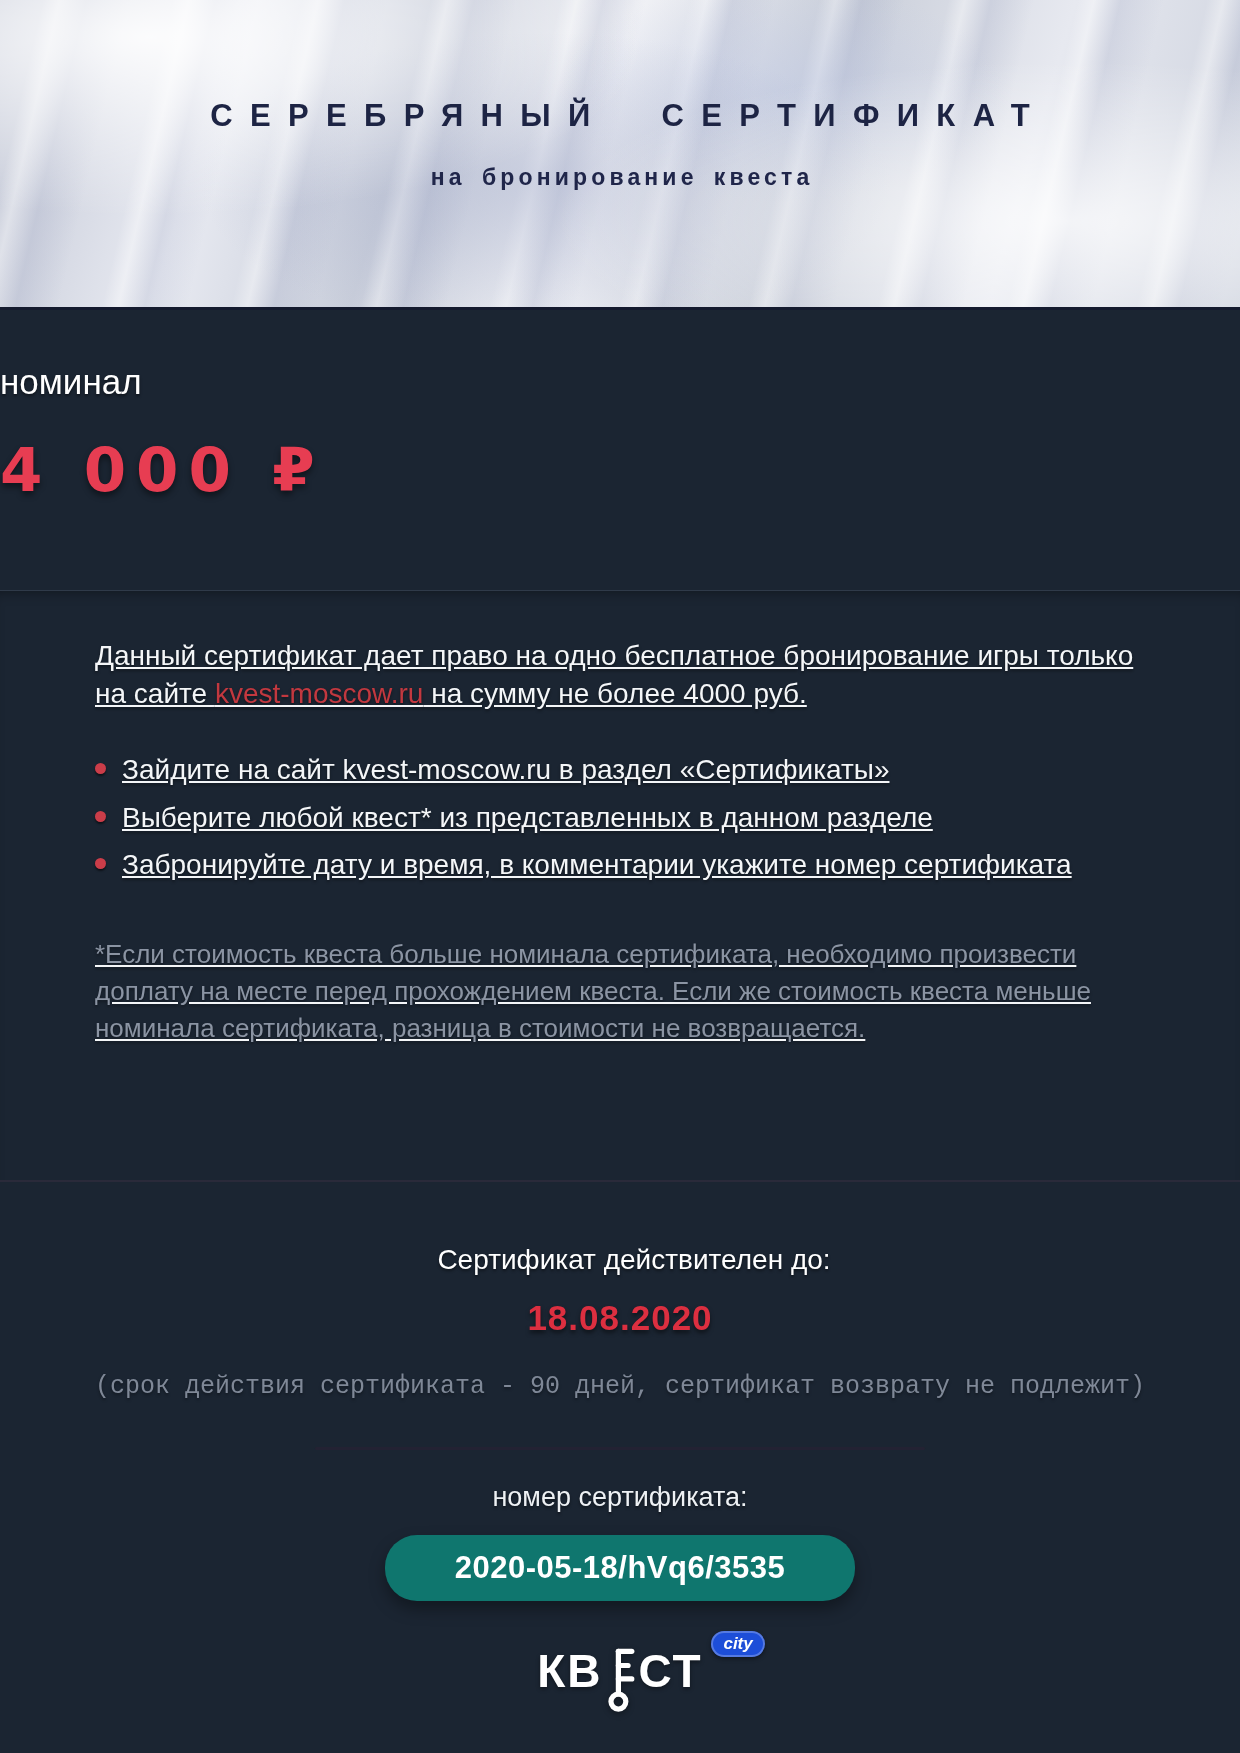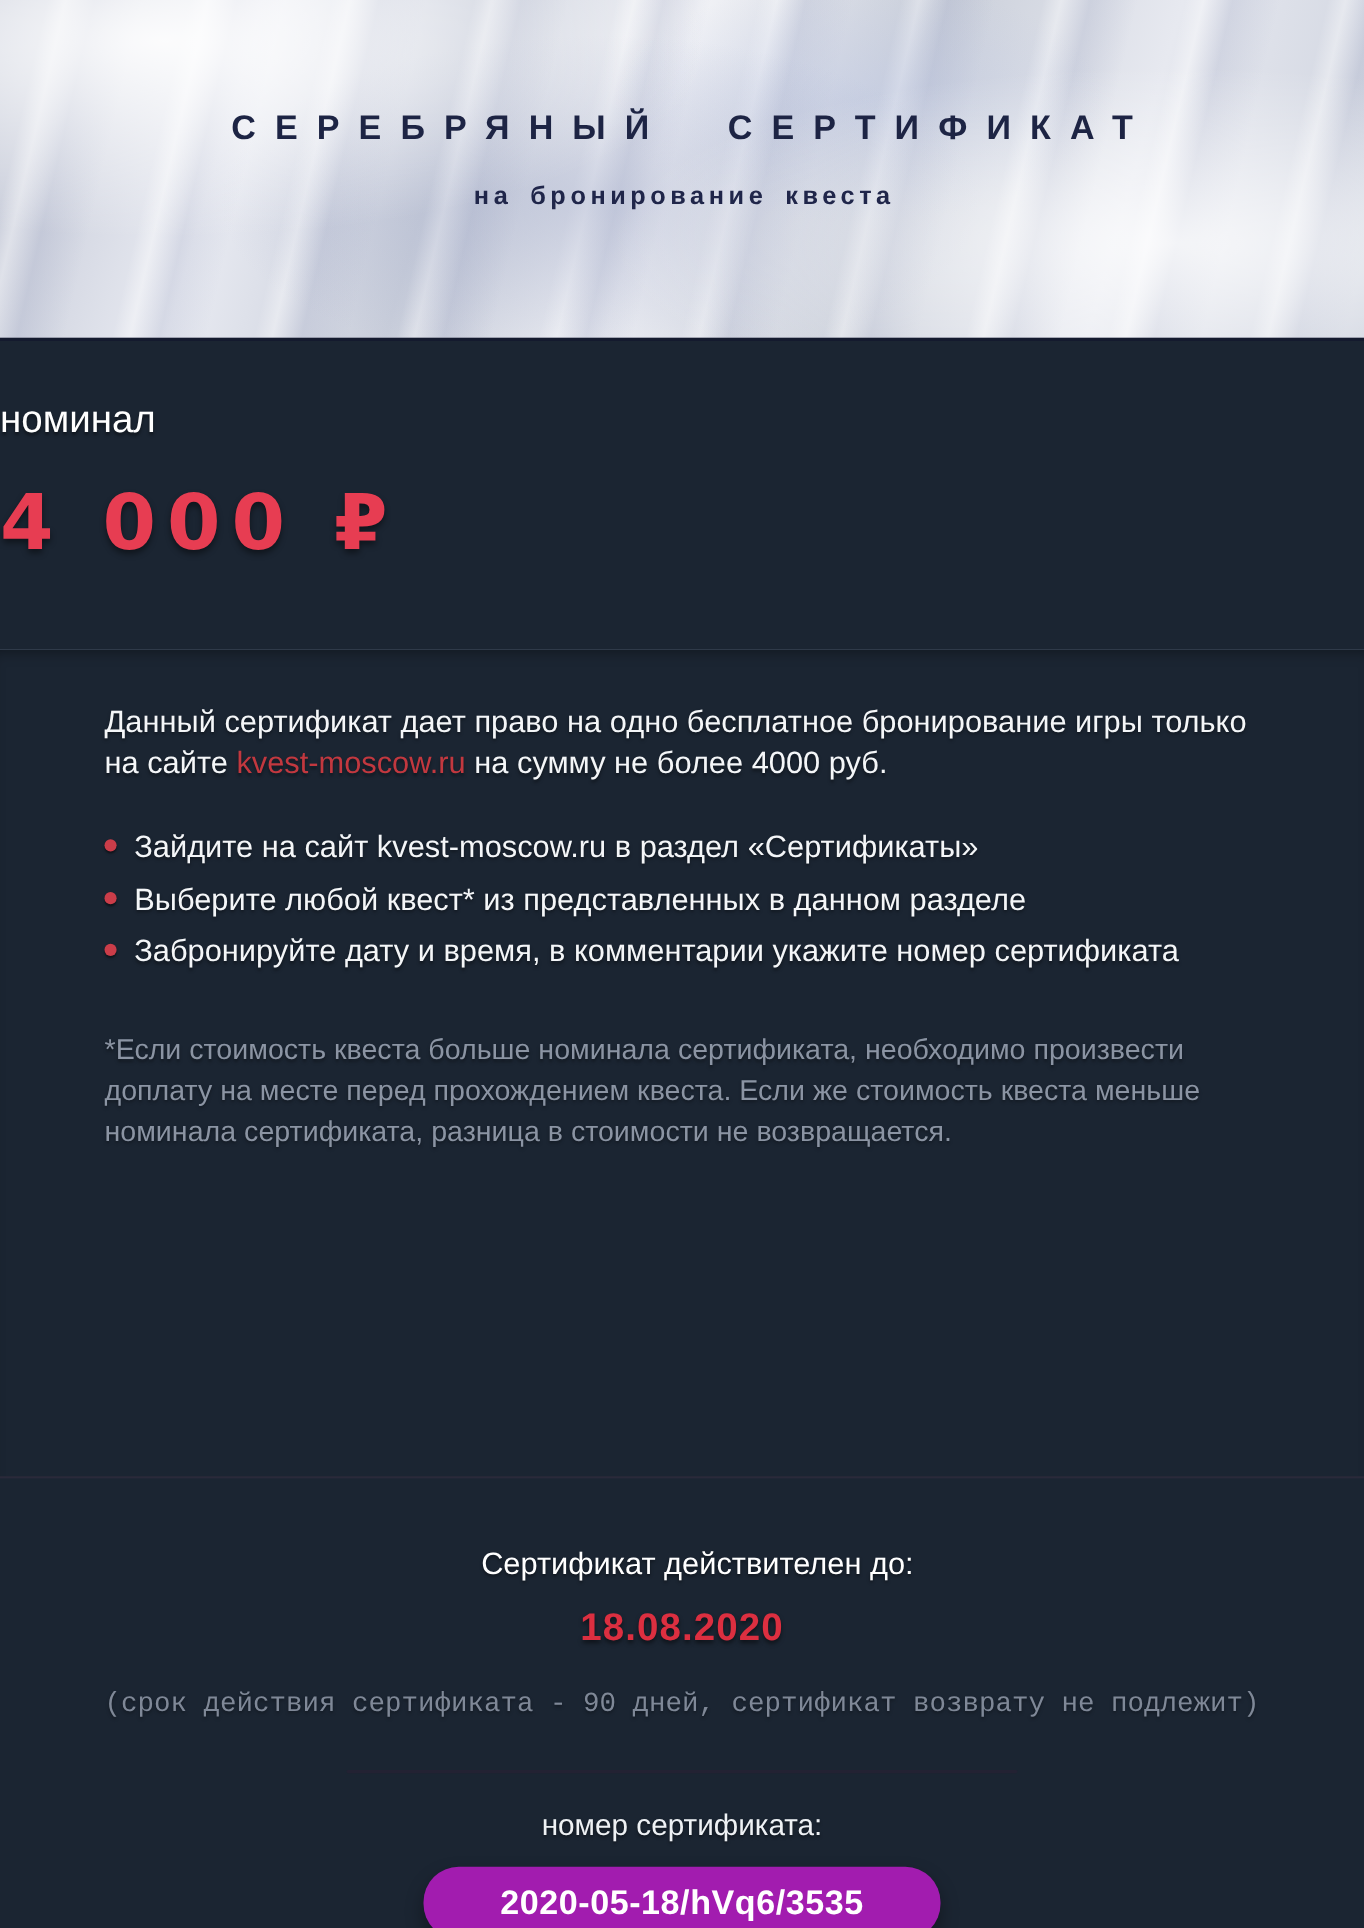--- a/index.html
+++ b/index.html
@@ -37,32 +37,33 @@
     letter-spacing:.18em;word-spacing:.25em;text-indent:.18em;
   }
 
   
   .nominal{height:280px;box-sizing:border-box;text-align:left;padding-top:52px;}
   .nominal-label{
     font-size:35px;font-weight:500;color:#ffffff;
     text-shadow:0 2px 3px rgba(0,0,0,.45);
   }
   .nominal-value{
-    margin-top:32px;font-size:70px;font-weight:800;letter-spacing:10px;
+    margin-top:32px;font-size:61px;font-weight:800;letter-spacing:10px;
     color:#e73d52;font-family:"DejaVu Sans","Liberation Sans",sans-serif;
     text-shadow:0 4px 6px rgba(0,0,0,.45);
   }
 
   
   .terms{
-    height:752px;box-sizing:border-box;
+    height:590px;box-sizing:border-box;
     border-top:1px solid rgba(140,155,180,.18);
     box-shadow:inset 0 10px 14px -10px rgba(0,0,0,.45);
     padding:46px 95px 0 95px;
     color:#f4f6f8;
+    text-decoration:underline;
   }
   .lead{
     margin:0;font-size:28px;line-height:1.36;
     text-shadow:0 2px 3px rgba(0,0,0,.4);
   }
   .site-link{color:#c2383f;text-decoration:none;cursor:pointer;}
   .steps{list-style:none;margin:38px 0 0 0;padding:0;}
   .steps li{
     position:relative;padding-left:27px;margin-bottom:10px;
     font-size:28px;line-height:1.34;
@@ -101,21 +102,21 @@
   .divider{
     width:610px;height:3px;margin:46px auto 0 auto;
     background:#232233;border-radius:2px;
   }
   .num-label{
     margin-top:32px;font-size:27px;color:#eef1f4;
     text-shadow:0 2px 3px rgba(0,0,0,.45);
   }
   .num-pill{
     display:inline-block;margin-top:22px;
-    background:#a21caf;border-radius:32px;
+    background:#0f766e;border-radius:32px;
     padding:15px 70px;
     font-size:31px;font-weight:700;color:#ffffff;letter-spacing:.5px;
     box-shadow:0 8px 16px rgba(0,0,0,.35);
   }
 
   
   .logo{
     position:relative;display:inline-flex;align-items:flex-start;
     margin-top:42px;line-height:1;
   }

